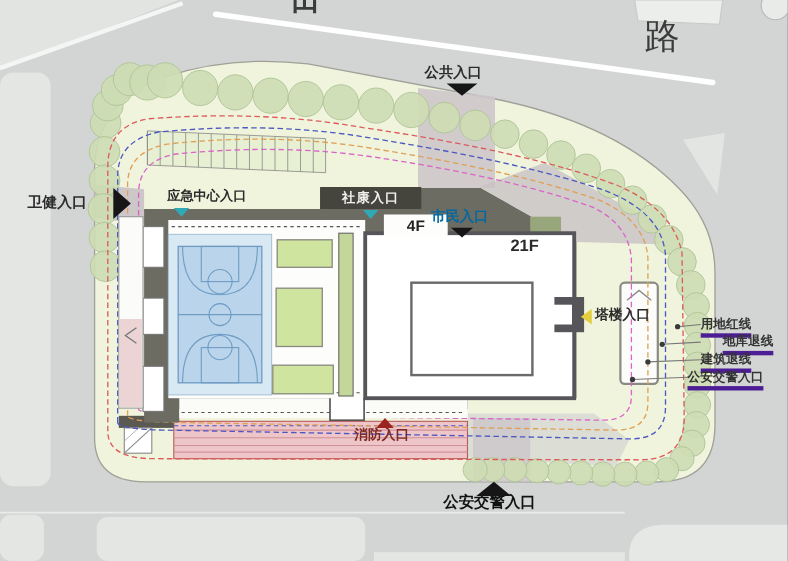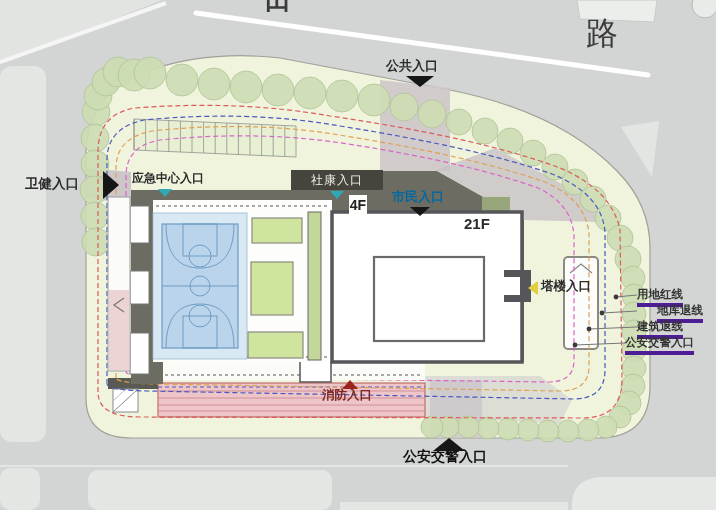--- a/index.html
+++ b/index.html
@@ -229,27 +229,27 @@
   <span class="lbl" style="position:absolute;left:0;top:-14px;font-size:26px;color:#3b3b3b;">田</span>
 </div>
 <div class="lbl" style="left:586px;top:16px;font-size:32px;font-weight:500;color:#3b3b3b;">路</div>
 
 <div class="lbl" style="left:386px;top:59px;font-size:13px;">公共入口</div>
 <div class="tri tri-down" style="left:406px;top:76px;"></div>
 
 <div class="lbl" style="left:25px;top:177px;font-size:13.5px;text-align:center;">卫健入口</div>
 <div class="tri tri-right" style="left:103px;top:171px;"></div>
 
-<div class="lbl" style="left:132px;top:172px;font-size:12px;">应急中心入口</div>
+<div class="lbl" style="left:132px;top:172px;font-size:12px;padding-left:20px;">应急中心入口</div>
 <div class="tri tri-down teal" style="left:158px;top:189px;"></div>
 
-<div class="darkbar" style="left:291px;top:170px;width:92px;height:20px;font-size:12px;font-weight:400;line-height:20px;letter-spacing:1px;">社康入口</div>
+<div class="darkbar" style="left:291px;top:170px;width:92px;height:20px;font-size:12px;font-weight:700;line-height:20px;letter-spacing:1px;">社康入口</div>
 <div class="tri tri-down teal" style="left:330px;top:191px;"></div>
 
-<div class="whitebox" style="left:349px;top:195px;width:18px;height:20px;font-size:14px;font-weight:700;line-height:20px;">4F</div>
+<div class="whitebox" style="left:349px;top:195px;width:58px;height:20px;font-size:14px;font-weight:700;line-height:20px;">4F</div>
 
 <div class="lbl" style="left:392px;top:190px;font-size:13px;color:#0369a1;">市民入口</div>
 <div class="tri tri-down sm" style="left:410px;top:207px;"></div>
 
 <div class="lbl" style="left:464px;top:216px;font-size:15px;">21F</div>
 
 <div class="tri tri-left-yellow" style="left:528px;top:281px;"></div>
 <div class="lbl" style="left:541px;top:280px;font-size:12.5px;">塔楼入口</div>
 
 <div class="lbl" style="left:322px;top:389px;font-size:12.5px;color:#7e2a24;">消防入口</div>

